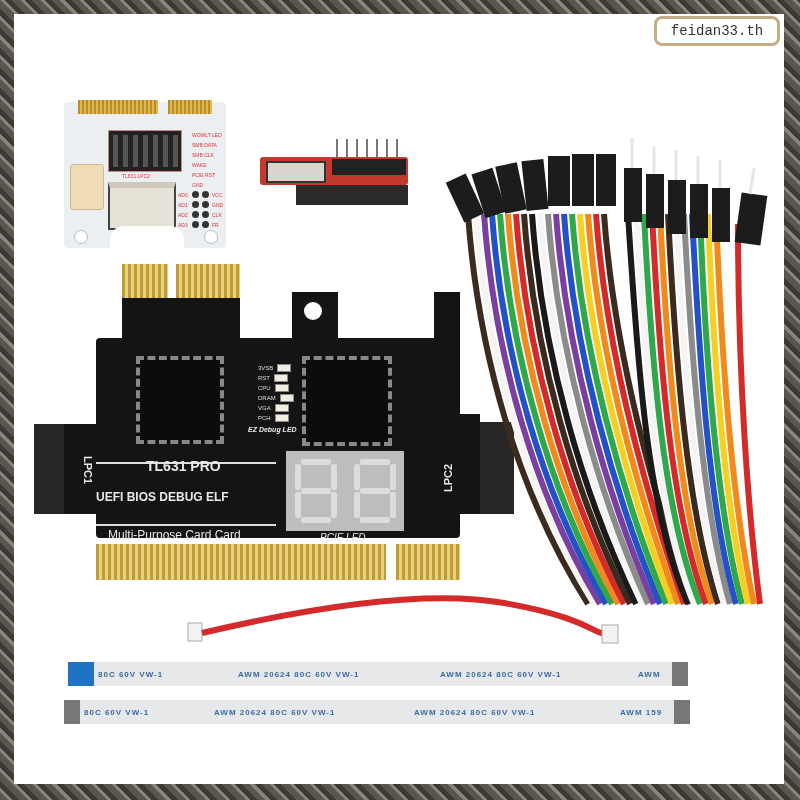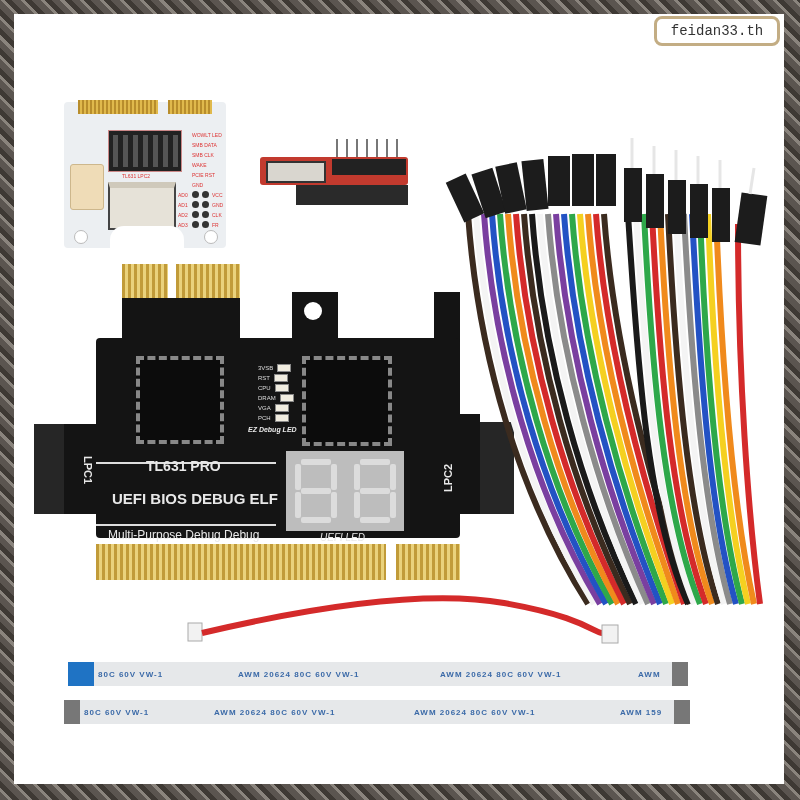--- a/index.html
+++ b/index.html
@@ -169,22 +169,22 @@
     <div class="led-row" style="top:150px;">
         <span>PCH</span>
         <span class="led"></span>
       </div>
     <div class="text it" style="left:214px;top:162px;font-size:7px;">EZ Debug LED</div>
 
     <div class="trace" style="left:62px;top:198px;width:180px;height:20px;border-top-width:2px;"></div>
     <div class="trace" style="left:62px;top:260px;width:180px;height:4px;border-top-width:2px;"></div>
 
     <div class="text" style="left:112px;top:194px;font-size:14px;">TL631 PRO</div>
-    <div class="text" style="left:78px;top:226px;font-size:15px;">UEFI BIOS DEBUG ELF</div>
-    <div class="text" style="left:74px;top:264px;font-size:12px;font-weight:normal;">Multi-Purpose Debug Debug</div>
+    <div class="text" style="left:62px;top:226px;font-size:12px;">UEFI BIOS DEBUG ELF</div>
+    <div class="text" style="left:74px;top:264px;font-size:12px;font-weight:normal;">Multi-Purpose Card Card</div>
 
     <div class="seg">
       <div class="digit">
         <b style="left:6px;top:0;width:30px;height:6px;"></b>
           <b style="left:0;top:5px;width:6px;height:26px;"></b>
           <b style="left:36px;top:5px;width:6px;height:26px;"></b>
         <b style="left:6px;top:29px;width:30px;height:6px;"></b>
           <b style="left:0;top:33px;width:6px;height:26px;"></b>
           <b style="left:36px;top:33px;width:6px;height:26px;"></b>
           <b style="left:6px;top:58px;width:30px;height:6px;"></b>
@@ -192,21 +192,21 @@
       <div class="digit">
         <b style="left:6px;top:0;width:30px;height:6px;"></b>
           <b style="left:0;top:5px;width:6px;height:26px;"></b>
           <b style="left:36px;top:5px;width:6px;height:26px;"></b>
         <b style="left:6px;top:29px;width:30px;height:6px;"></b>
           <b style="left:0;top:33px;width:6px;height:26px;"></b>
           <b style="left:36px;top:33px;width:6px;height:26px;"></b>
           <b style="left:6px;top:58px;width:30px;height:6px;"></b>
       </div>
     </div>
-    <div class="text it" style="left:286px;top:268px;font-size:10px;font-weight:normal;">UEFI LED</div>
+    <div class="text it" style="left:286px;top:268px;font-size:10px;font-weight:normal;">PCIE LED</div>
 
     <div class="gold" style="left:62px;top:280px;width:290px;height:36px;"></div>
     <div class="gold" style="left:362px;top:280px;width:64px;height:36px;"></div>
   </div>
 
   <svg class="abs jumpers" viewBox="0 0 360 480">
     <g fill="none" stroke-width="6">
       <path d="M30 80 C40 220, 80 360, 150 470" stroke="#3b2b1f"></path>
       <path d="M38 80 C48 220, 88 360, 156 470" stroke="#f4f4f4"></path>
       <path d="M46 80 C56 220, 96 360, 162 470" stroke="#7a3fa0"></path>

